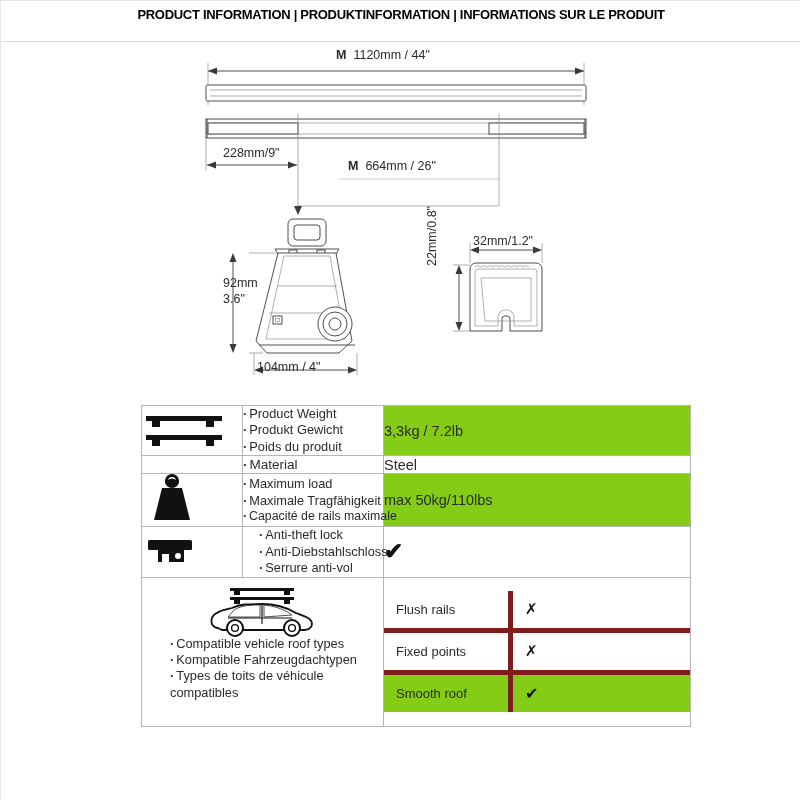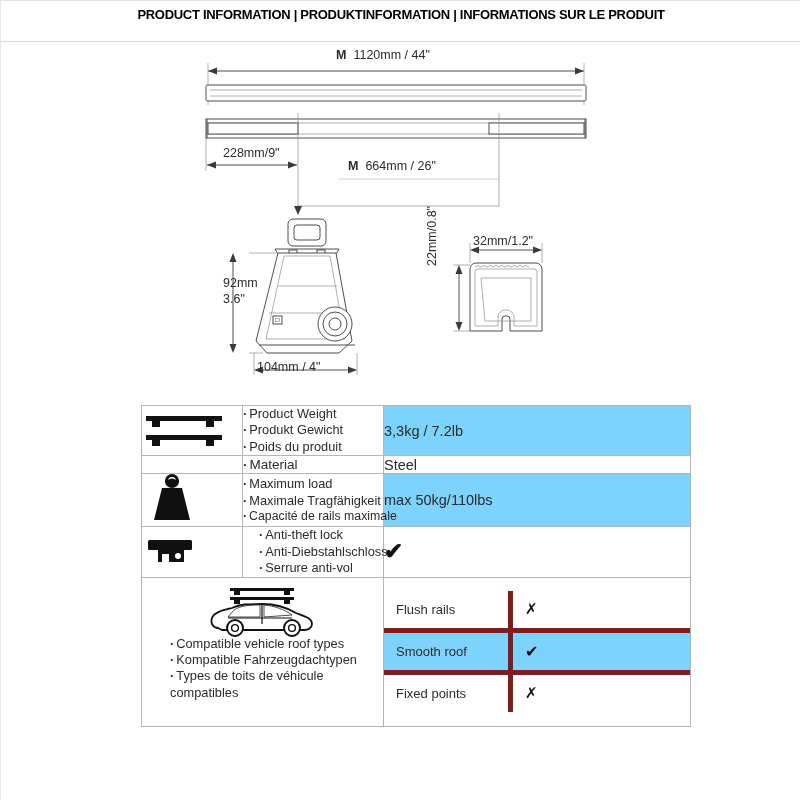--- a/index.html
+++ b/index.html
@@ -76,21 +76,21 @@
     font-size: 13px;
   }
   .spec-table td {
     border: 1px solid #b5b5b5;
     padding: 0;
     vertical-align: middle;
   }
   .cell-icon   { width: 100px; text-align: center; }
   .cell-label  { width: 140px; padding: 6px 4px 6px 4px; }
   .cell-value  { padding-left: 14px; font-size: 14.5px; color: #2b2b2b; }
-  .shaded      { background: #7dd3fc; }
+  .shaded      { background: #84cc16; }
 
   .lbl-list { list-style: none; margin: 0; padding: 0; line-height: 1.28; }
   .lbl-list li { font-size: 12.8px; color: #2b2b2b; white-space: nowrap; }
   .lbl-list li::before { content: "\00B7"; margin-right: 2px; font-weight: bold; }
   .lbl-list li.wrap { white-space: normal; }
 
   .tick   { font-size: 23px; line-height: 1; color: #111; font-weight: bold; }
   .cross  { font-size: 15px; line-height: 1; color: #111; font-weight: bold;
             font-family: "DejaVu Sans", sans-serif; }
 
@@ -387,31 +387,31 @@
         <td class="compat-host">
           <table class="compat">
             <tbody>
               <tr>
                 <td class="name">Flush rails</td>
                 <td class="mark">
                   <span class="cross">✗</span>
                 </td>
               </tr>
               <tr>
+                <td class="name">Fixed points</td>
+                <td class="mark">
+                  <span class="cross">✗</span>
+                </td>
+              </tr>
+              <tr>
                 <td class="name shaded">Smooth roof</td>
                 <td class="mark shaded">
                   <span class="cross" style="font-size:16px;">✔</span>
                 </td>
               </tr>
-              <tr>
-                <td class="name">Fixed points</td>
-                <td class="mark">
-                  <span class="cross">✗</span>
-                </td>
-              </tr>
             </tbody>
           </table>
         </td>
       </tr>
 
     </tbody>
   </table>
 
 
 </div>

